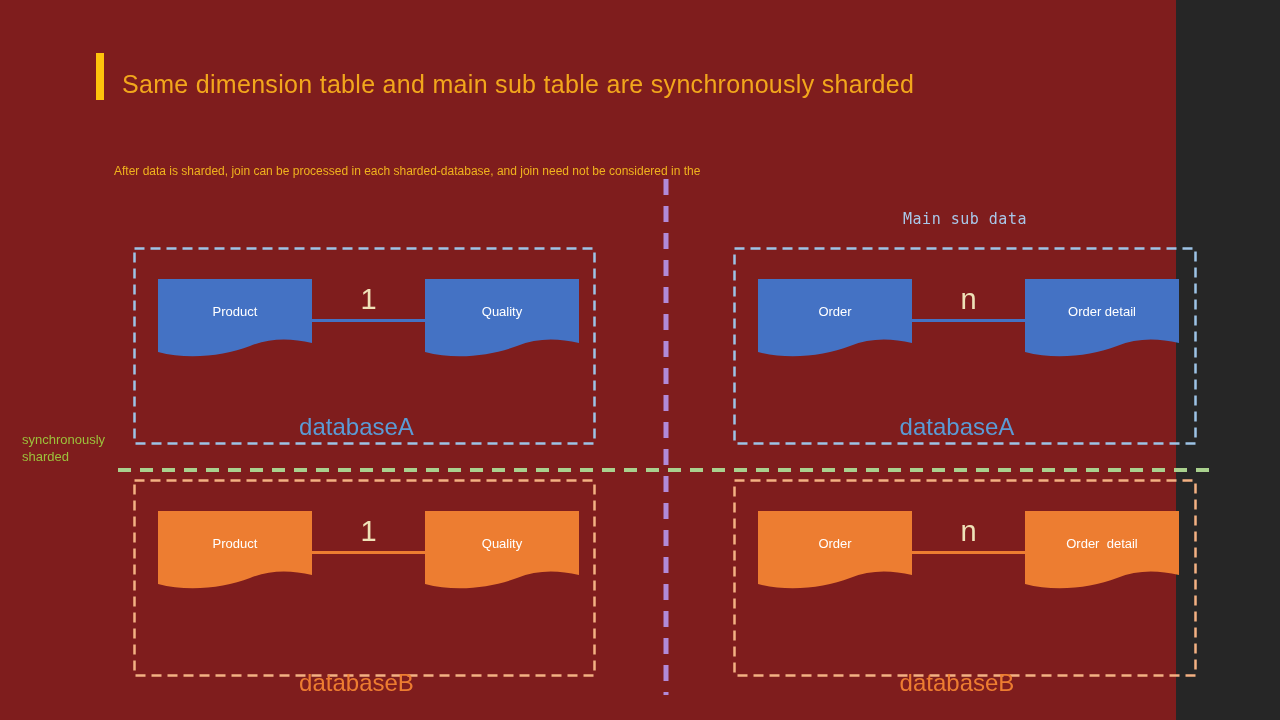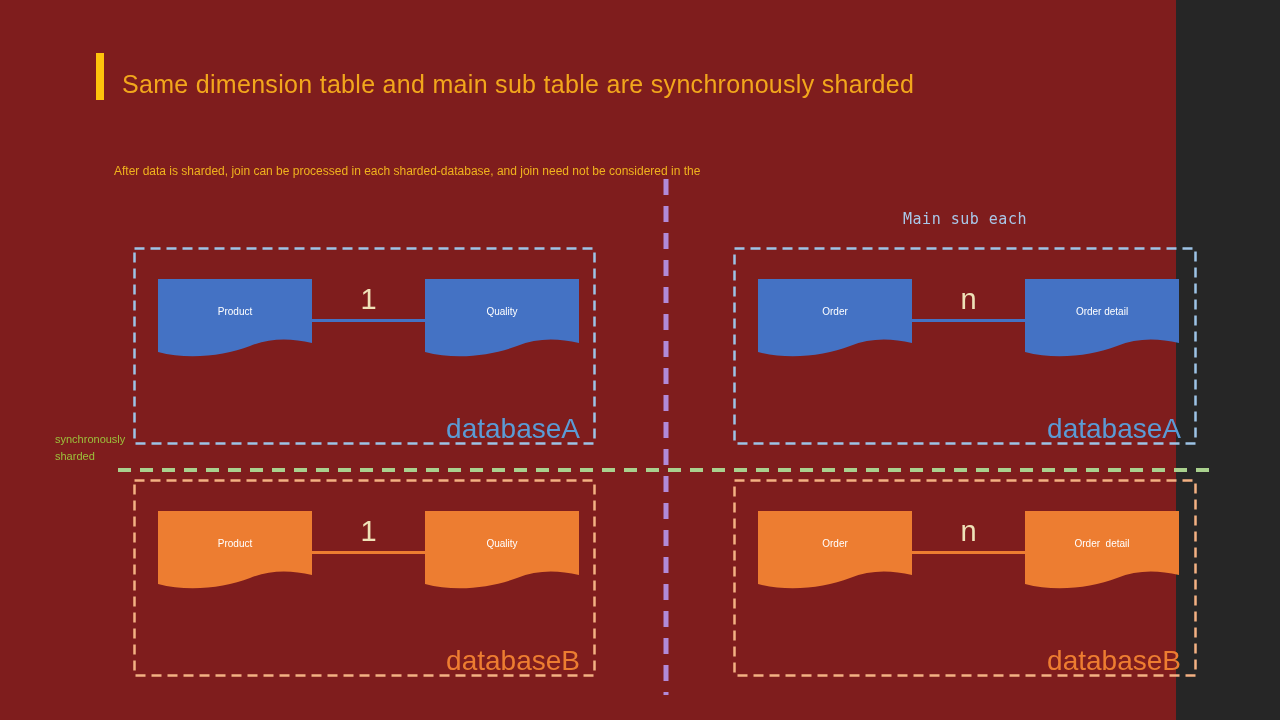--- a/index.html
+++ b/index.html
@@ -4,69 +4,69 @@
 <style>
   * { margin:0; padding:0; box-sizing:border-box; }
   html,body { width:1280px; height:720px; }
   body { font-family:"Liberation Sans", sans-serif; background:#262626; overflow:hidden; }
   .slide { position:relative; width:1176px; height:720px; background:#7f1d1d; }
 
   .accent-bar { position:absolute; left:96px; top:53px; width:8px; height:47px; background:#FFC30B; }
   .title { position:absolute; left:122px; top:70px; font-size:25px; color:#F2A71C; letter-spacing:0.3px; white-space:nowrap; }
   .subtitle { position:absolute; left:114px; top:126px; font-size:12px; color:#F0B31E; line-height:35px;margin-top:28px; }
 
-  .side-note { position:absolute; left:22px; top:431px; width:96px; font-size:11px; line-height:17px; color:#9CC13C;margin-left:33px; }
+  .side-note { position:absolute; left:22px; top:431px; width:96px; font-size:13px; line-height:17px; color:#9CC13C; }
 
   .section-header { position:absolute; font-family:"DejaVu Sans Mono", monospace; font-size:15px; color:#A9C7E8; text-align:center; letter-spacing:0.5px; white-space:nowrap; }
   .section-header.left { left:133px; width:463px; top:206px; }
   .section-header.right { left:733px; width:464px; top:210px; }
 
   .panel { position:absolute; width:463px; height:198px; }
   .panel.tl { left:133px; top:247px; }
   .panel.tr { left:733px; top:247px; width:464px; }
   .panel.bl { left:133px; top:479px; }
   .panel.br { left:733px; top:479px; width:464px; }
   .panel-border { position:absolute; left:0; top:0; }
 
   .doc-shape { position:absolute; top:32px; width:154px; height:82px; }
   .doc-shape.pos-left { left:25px; }
   .doc-shape.pos-right { left:292px;text-decoration:underline; }
   .doc-shape svg { position:absolute; left:0; top:0; width:100%; height:100%; }
   .doc-shape .fill-blue { fill:#4472C4; }
   .doc-shape .fill-orange { fill:#ED7D31; }
-  .table-label { position:absolute; left:0; right:0; top:32px; transform:translateY(-50%); text-align:center; color:#FFFFFF; font-size:10px; white-space:pre; }
+  .table-label { position:absolute; left:0; right:0; top:32px; transform:translateY(-50%); text-align:center; color:#FFFFFF; font-size:13px; white-space:pre; }
 
   .connector { position:absolute; left:179px; top:72px; width:113px; height:3px; }
   .connector.blue { background:#4472C4; }
   .connector.orange { background:#ED7D31; }
 
   .cardinality { position:absolute; left:179px; width:113px; top:36px; text-align:center; font-size:29px; color:#EFE2B8; font-family:"Liberation Sans", sans-serif; }
 
-  .db-label { position:absolute; left:0; right:16px; top:166px; text-align:right; font-size:28px; }
+  .db-label { position:absolute; left:0; right:16px; top:166px; text-align:center; font-size:24px; }
   .db-label.blue { color:#5B9BD5; }
-  .db-label.orange { color:#ED7D31; }
+  .db-label.orange { color:#ED7D31;margin-top:24px; }
 
   .divider { position:absolute; }
   .divider.green { left:116px; top:460px; }
   .divider.purple { left:661px; top:177px; }
 </style>
 </head>
 <body>
 
 <div class="slide">
 
   <div class="accent-bar"></div>
   <div class="title">Same dimension table and main sub table are synchronously sharded</div>
   <div class="subtitle">
     <div>After data is sharded, join can be processed in each sharded-database, and join need not be considered in the</div>
   </div>
 
   <div class="side-note">synchronously sharded</div>
 
-  <div class="section-header right">Main sub each</div>
+  <div class="section-header right">Main sub data</div>
 
   <div class="divider green">
     <svg width="1100" height="8">
       <line x1="2" y1="4" x2="1097" y2="4" stroke="#A9D18E" stroke-width="4" stroke-dasharray="13 9"></line>
     </svg>
   </div>
   <div class="divider purple">
     <svg width="10" height="520">
       <line x1="5" y1="2" x2="5" y2="518" stroke="#B18AD8" stroke-width="5" stroke-dasharray="16 11"></line>
     </svg>

